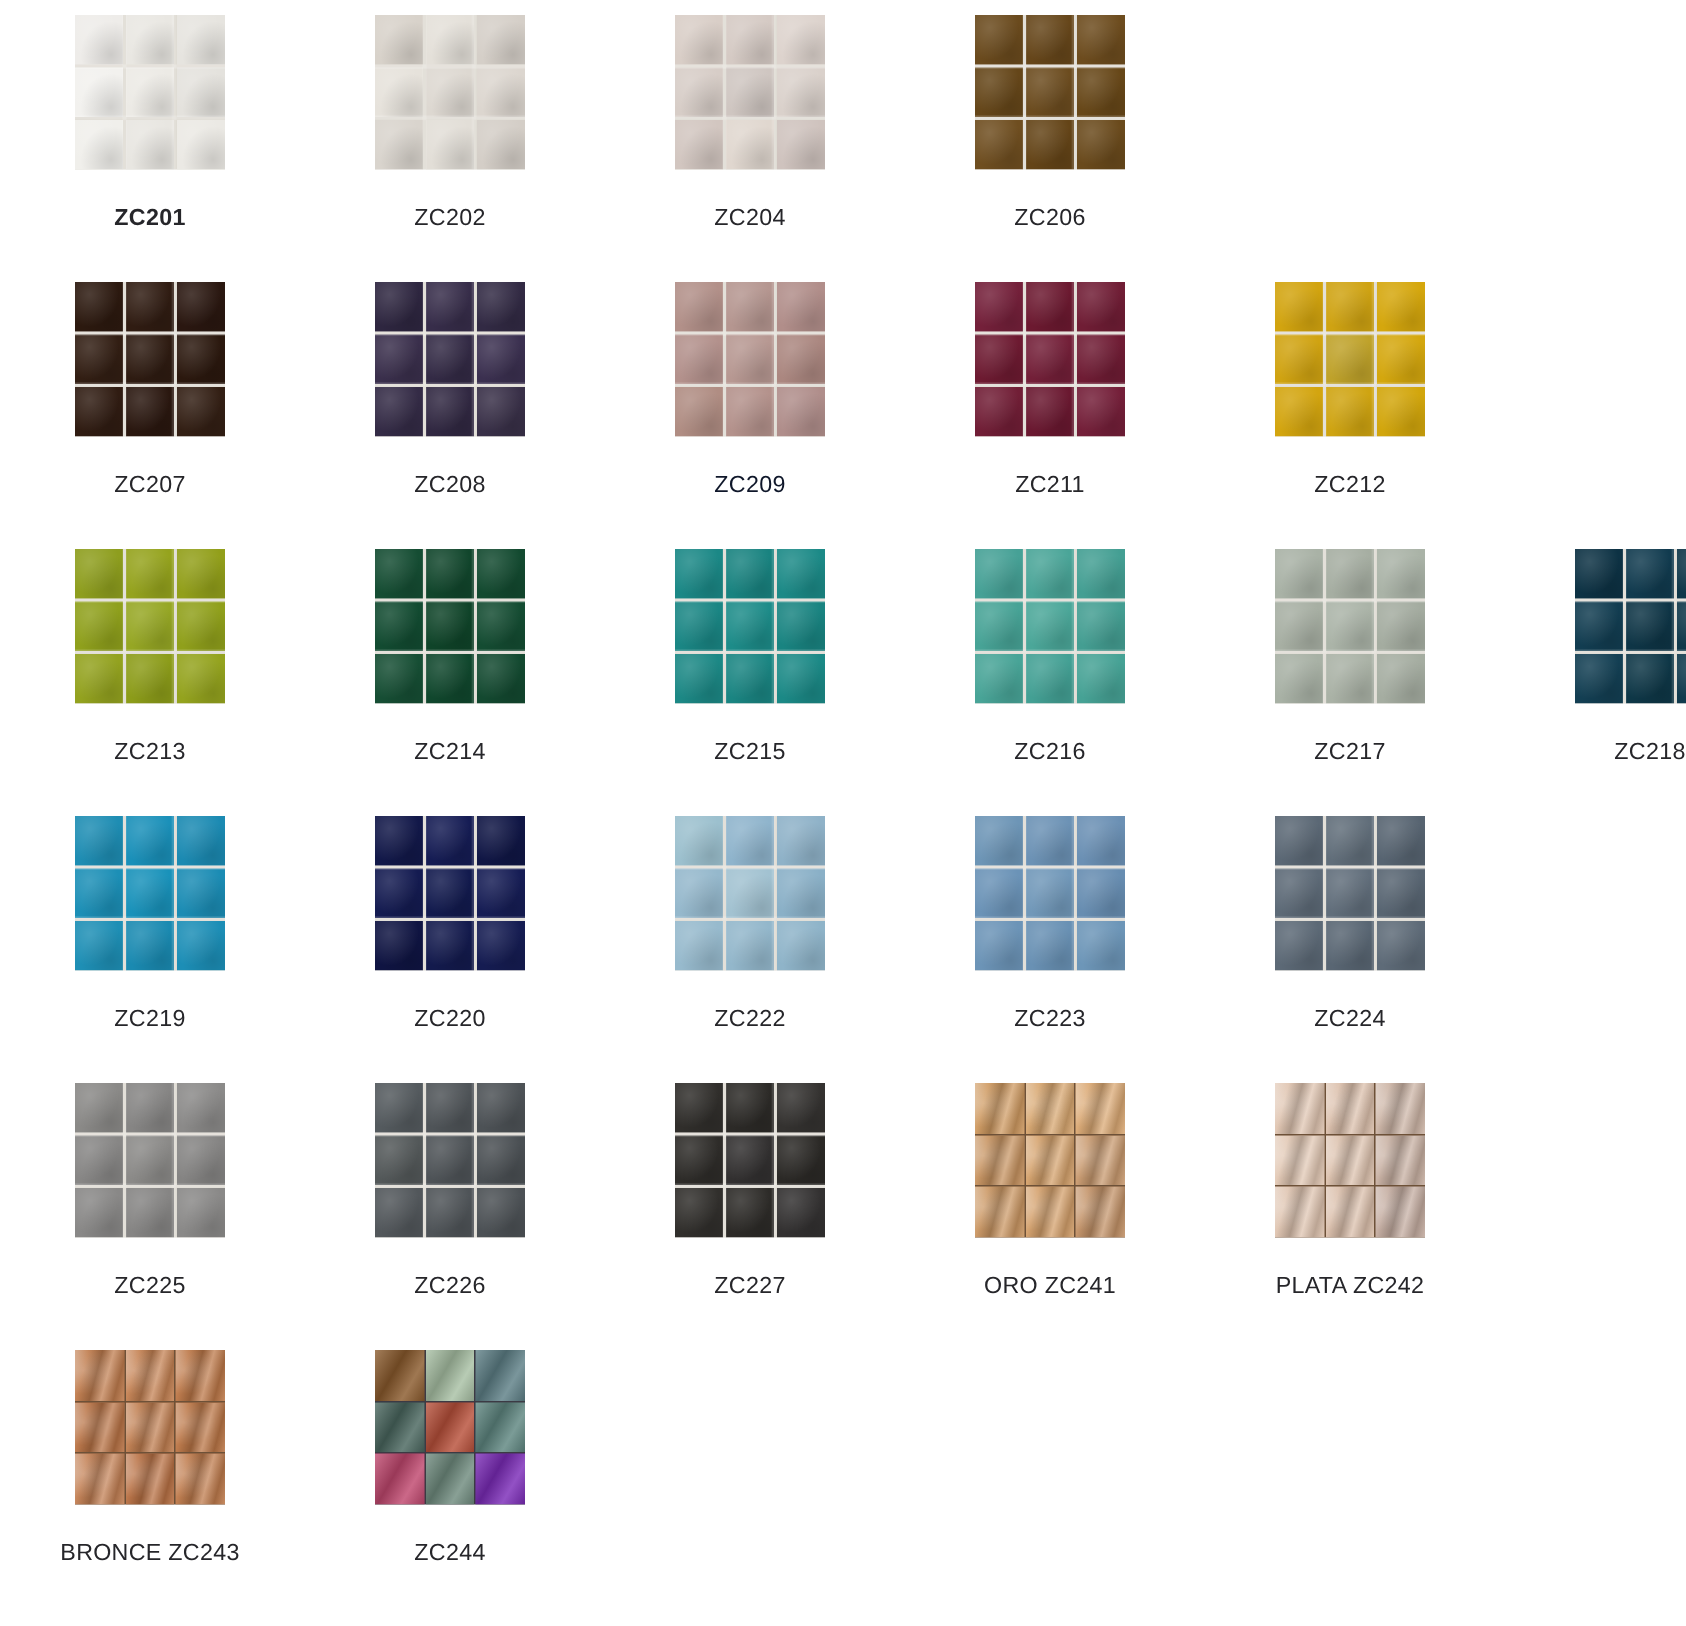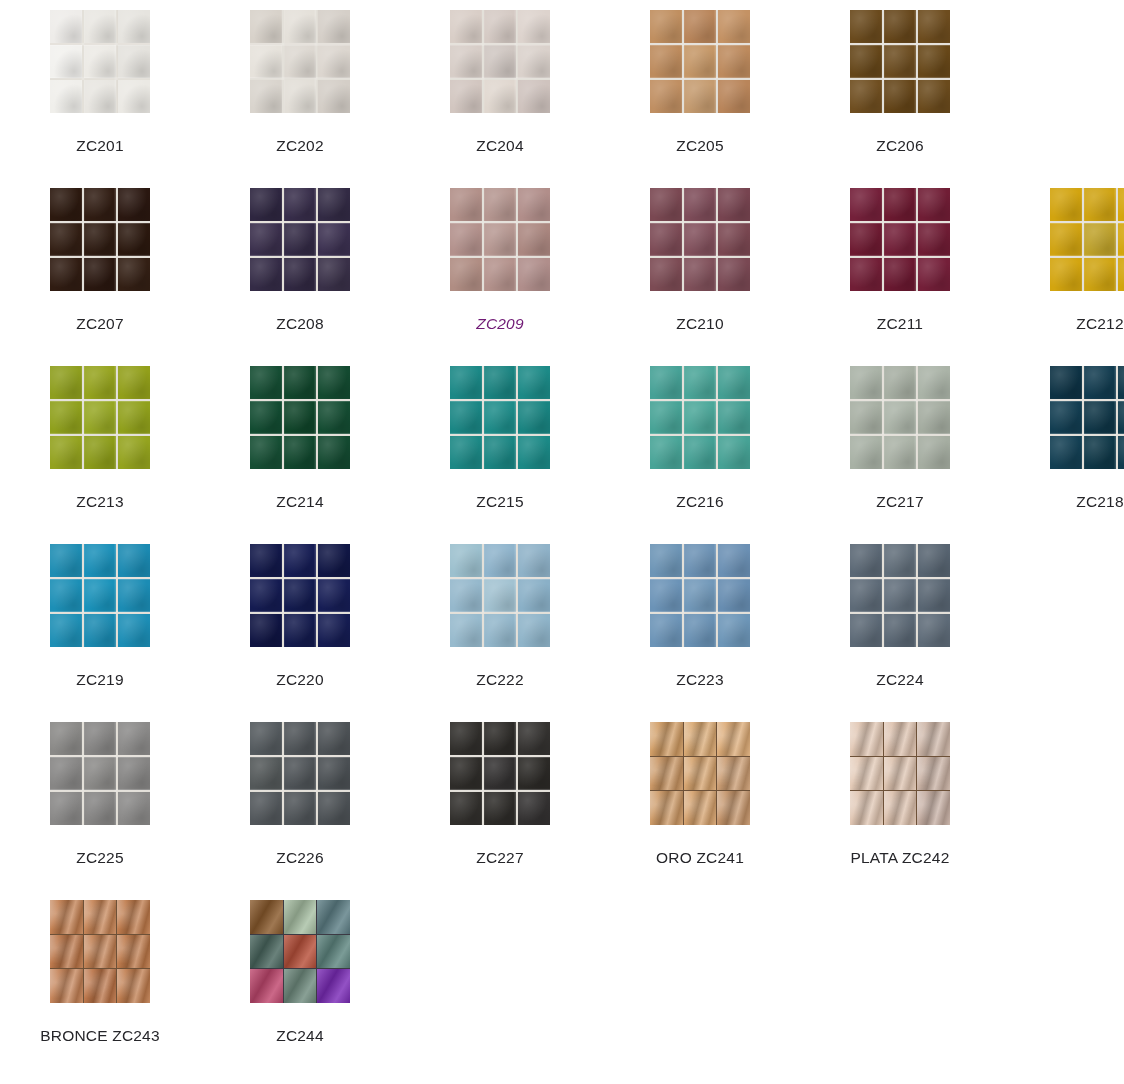--- a/index.html
+++ b/index.html
@@ -124,21 +124,21 @@
           <div class="cellunit" style="background: rgb(233, 231, 226);"></div>
           <div class="cellunit" style="background: rgb(230, 228, 223);"></div>
           <div class="cellunit" style="background: rgb(242, 241, 238);"></div>
           <div class="cellunit" style="background: rgb(236, 234, 229);"></div>
           <div class="cellunit" style="background: rgb(228, 226, 221);"></div>
           <div class="cellunit" style="background: rgb(240, 239, 235);"></div>
           <div class="cellunit" style="background: rgb(232, 230, 225);"></div>
           <div class="cellunit" style="background: rgb(235, 233, 228);"></div>
           <div class="grout-overlay"></div>
         </div>
-        <div class="swatch-label" style="color: rgb(38, 38, 42);">ZC201</div>
+        <div class="swatch-label" style="color: rgb(38, 38, 42); font-weight: bold;">ZC201</div>
       </div>
       <div class="swatch-cell">
         <div class="tile-plate" style="background: rgb(222, 218, 210);">
           <div class="cellunit" style="background: rgb(216, 210, 202);"></div>
           <div class="cellunit" style="background: rgb(228, 224, 217);"></div>
           <div class="cellunit" style="background: rgb(213, 207, 200);"></div>
           <div class="cellunit" style="background: rgb(230, 226, 219);"></div>
           <div class="cellunit" style="background: rgb(221, 216, 209);"></div>
           <div class="cellunit" style="background: rgb(220, 214, 207);"></div>
           <div class="cellunit" style="background: rgb(217, 212, 205);"></div>
@@ -158,35 +158,20 @@
           <div class="cellunit" style="background: rgb(218, 209, 203);"></div>
           <div class="cellunit" style="background: rgb(210, 198, 192);"></div>
           <div class="cellunit" style="background: rgb(224, 215, 207);"></div>
           <div class="cellunit" style="background: rgb(207, 195, 190);"></div>
           <div class="grout-overlay"></div>
         </div>
         <div class="swatch-label" style="color: rgb(38, 38, 42);">ZC204</div>
       </div>
       <div class="swatch-cell">
         <div class="tile-plate" style="background: rgb(222, 218, 210);">
-          <div class="cellunit" style="background: rgb(192, 143, 96);"></div>
-          <div class="cellunit" style="background: rgb(185, 133, 90);"></div>
-          <div class="cellunit" style="background: rgb(196, 146, 100);"></div>
-          <div class="cellunit" style="background: rgb(189, 139, 93);"></div>
-          <div class="cellunit" style="background: rgb(197, 151, 103);"></div>
-          <div class="cellunit" style="background: rgb(189, 138, 93);"></div>
-          <div class="cellunit" style="background: rgb(192, 143, 98);"></div>
-          <div class="cellunit" style="background: rgb(197, 155, 111);"></div>
-          <div class="cellunit" style="background: rgb(185, 133, 90);"></div>
-          <div class="grout-overlay"></div>
-        </div>
-        <div class="swatch-label" style="color: rgb(38, 38, 42);">ZC205</div>
-      </div>
-      <div class="swatch-cell">
-        <div class="tile-plate" style="background: rgb(222, 218, 210);">
           <div class="cellunit" style="background: rgb(106, 74, 29);"></div>
           <div class="cellunit" style="background: rgb(102, 70, 26);"></div>
           <div class="cellunit" style="background: rgb(109, 76, 30);"></div>
           <div class="cellunit" style="background: rgb(101, 70, 25);"></div>
           <div class="cellunit" style="background: rgb(108, 76, 31);"></div>
           <div class="cellunit" style="background: rgb(103, 71, 24);"></div>
           <div class="cellunit" style="background: rgb(111, 78, 32);"></div>
           <div class="cellunit" style="background: rgb(100, 68, 23);"></div>
           <div class="cellunit" style="background: rgb(106, 74, 28);"></div>
           <div class="grout-overlay"></div>
@@ -231,36 +216,21 @@
           <div class="cellunit" style="background: rgb(181, 150, 144);"></div>
           <div class="cellunit" style="background: rgb(177, 142, 138);"></div>
           <div class="cellunit" style="background: rgb(179, 145, 140);"></div>
           <div class="cellunit" style="background: rgb(183, 152, 146);"></div>
           <div class="cellunit" style="background: rgb(171, 135, 128);"></div>
           <div class="cellunit" style="background: rgb(176, 141, 131);"></div>
           <div class="cellunit" style="background: rgb(180, 146, 140);"></div>
           <div class="cellunit" style="background: rgb(176, 142, 139);"></div>
           <div class="grout-overlay"></div>
         </div>
-        <div class="swatch-label" style="color: #701a75; font-style: italic;">ZC209</div>
-      </div>
-      <div class="swatch-cell">
-        <div class="tile-plate" style="background: rgb(222, 218, 210);">
-          <div class="cellunit" style="background: rgb(122, 72, 82);"></div>
-          <div class="cellunit" style="background: rgb(126, 76, 89);"></div>
-          <div class="cellunit" style="background: rgb(119, 68, 80);"></div>
-          <div class="cellunit" style="background: rgb(124, 74, 85);"></div>
-          <div class="cellunit" style="background: rgb(130, 80, 92);"></div>
-          <div class="cellunit" style="background: rgb(122, 71, 81);"></div>
-          <div class="cellunit" style="background: rgb(124, 75, 84);"></div>
-          <div class="cellunit" style="background: rgb(128, 80, 90);"></div>
-          <div class="cellunit" style="background: rgb(121, 72, 83);"></div>
-          <div class="grout-overlay"></div>
-        </div>
-        <div class="swatch-label" style="color: rgb(38, 38, 42);">ZC210</div>
+        <div class="swatch-label" style="color: #0f172a;">ZC209</div>
       </div>
       <div class="swatch-cell">
         <div class="tile-plate" style="background: rgb(222, 218, 210);">
           <div class="cellunit" style="background: rgb(116, 32, 58);"></div>
           <div class="cellunit" style="background: rgb(108, 25, 48);"></div>
           <div class="cellunit" style="background: rgb(112, 29, 53);"></div>
           <div class="cellunit" style="background: rgb(109, 26, 49);"></div>
           <div class="cellunit" style="background: rgb(115, 31, 56);"></div>
           <div class="cellunit" style="background: rgb(111, 28, 52);"></div>
           <div class="cellunit" style="background: rgb(113, 30, 54);"></div>

